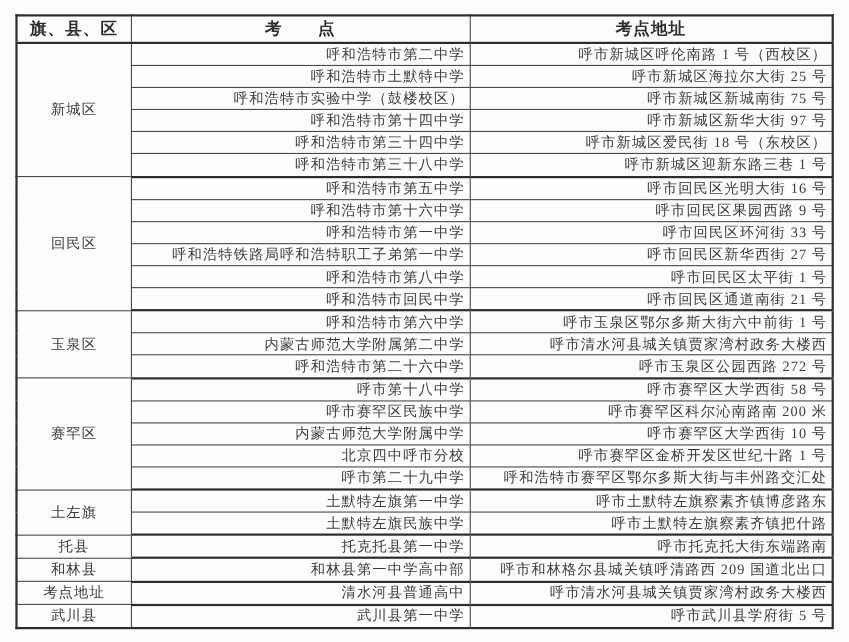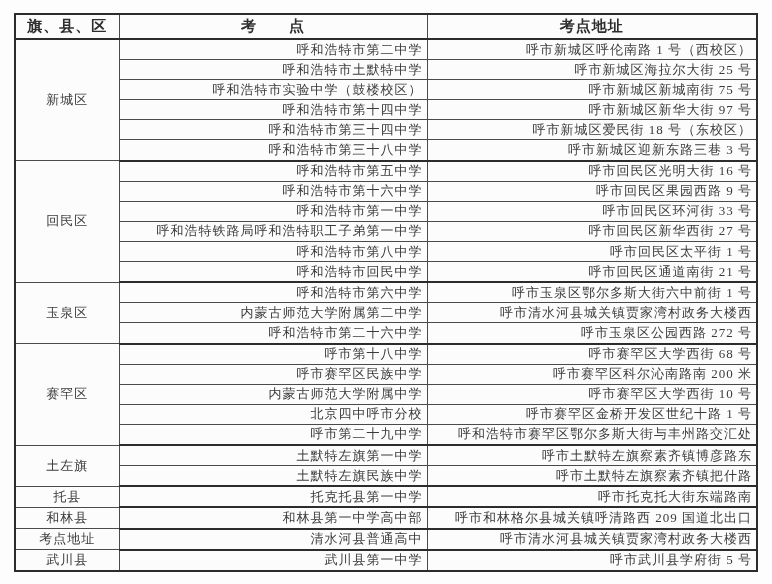--- a/index.html
+++ b/index.html
@@ -114,21 +114,21 @@
         <tr>
           <td class="site">呼和浩特市第十四中学</td>
           <td class="addr">呼市新城区新华大街 97 号</td>
         </tr>
         <tr>
           <td class="site">呼和浩特市第三十四中学</td>
           <td class="addr">呼市新城区爱民街 18 号（东校区）</td>
         </tr>
         <tr class="group-end">
           <td class="site">呼和浩特市第三十八中学</td>
-          <td class="addr">呼市新城区迎新东路三巷 3 号</td>
+          <td class="addr">呼市新城区迎新东路三巷 1 号</td>
         </tr>
         <tr>
           <td class="district" rowspan="6">回民区</td>
           <td class="site">呼和浩特市第五中学</td>
           <td class="addr">呼市回民区光明大街 16 号</td>
         </tr>
         <tr>
           <td class="site">呼和浩特市第十六中学</td>
           <td class="addr">呼市回民区果园西路 9 号</td>
         </tr>
@@ -157,21 +157,21 @@
           <td class="site">内蒙古师范大学附属第二中学</td>
           <td class="addr">呼市清水河县城关镇贾家湾村政务大楼西</td>
         </tr>
         <tr class="group-end">
           <td class="site">呼和浩特市第二十六中学</td>
           <td class="addr">呼市玉泉区公园西路 272 号</td>
         </tr>
         <tr>
           <td class="district" rowspan="5">赛罕区</td>
           <td class="site">呼市第十八中学</td>
-          <td class="addr">呼市赛罕区大学西街 68 号</td>
+          <td class="addr">呼市赛罕区大学西街 58 号</td>
         </tr>
         <tr>
           <td class="site">呼市赛罕区民族中学</td>
           <td class="addr">呼市赛罕区科尔沁南路南 200 米</td>
         </tr>
         <tr>
           <td class="site">内蒙古师范大学附属中学</td>
           <td class="addr">呼市赛罕区大学西街 10 号</td>
         </tr>
         <tr>

